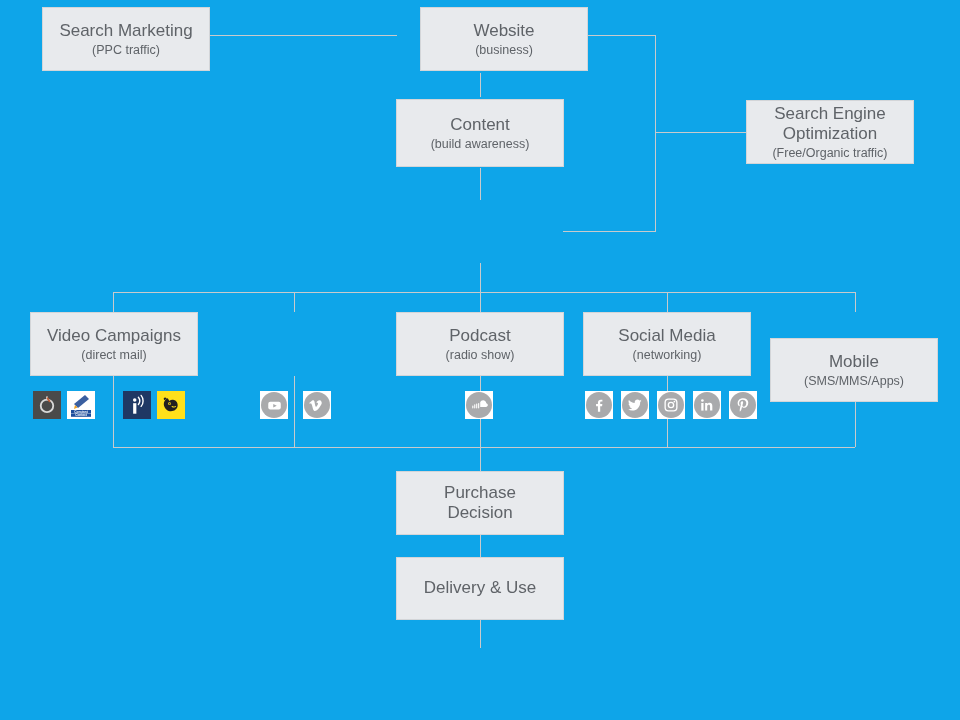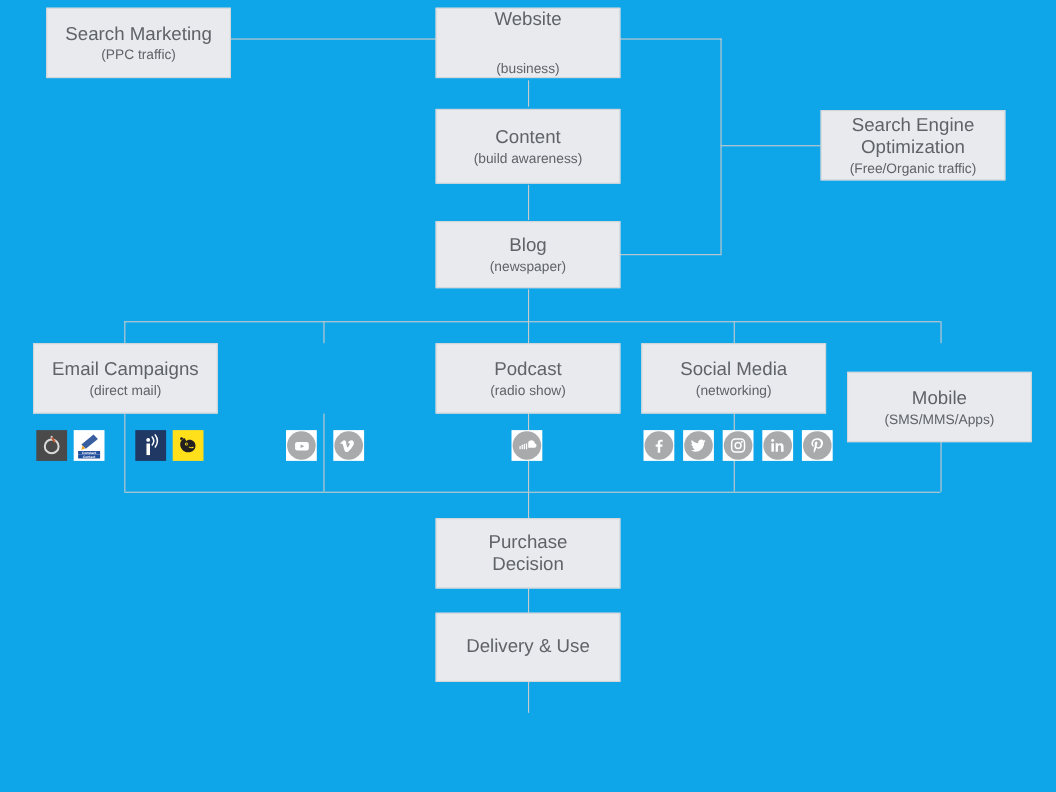--- a/index.html
+++ b/index.html
@@ -121,42 +121,38 @@
 
   <div class="conn v" style="left:480px; top:535px; height:22px;"></div>
 
   <div class="conn v" style="left:480px; top:620px; height:28px;"></div>
 
   <div class="node" style="left:42px; top:7px; width:168px; height:64px;">
     <div class="title">Search Marketing</div>
     <div class="sub">(PPC traffic)</div>
   </div>
 
-  <div class="node" style="left:396px; top:7px; width:168px; height:64px;justify-content:space-between;">
+  <div class="node" style="left:420px; top:7px; width:168px; height:64px;">
     <div class="title">Website</div>
     <div class="sub">(business)</div>
   </div>
 
   <div class="node" style="left:746px; top:100px; width:168px; height:64px;">
     <div class="title two-line" style="width:150px;">Search Engine Optimization</div>
     <div class="sub">(Free/Organic traffic)</div>
   </div>
 
   <div class="node" style="left:396px; top:99px; width:168px; height:68px;">
     <div class="title">Content</div>
     <div class="sub">(build awareness)</div>
   </div>
 
-  <div class="node" style="left:396px; top:201px; width:168px; height:61px;">
-    <div class="title">Blog</div>
-    <div class="sub">(newspaper)</div>
-  </div>
 
   <div class="node" style="left:30px; top:312px; width:168px; height:64px;">
-    <div class="title">Email Campaigns</div>
+    <div class="title">Video Campaigns</div>
     <div class="sub">(direct mail)</div>
   </div>
 
 
   <div class="node" style="left:396px; top:312px; width:168px; height:64px;">
     <div class="title">Podcast</div>
     <div class="sub">(radio show)</div>
   </div>
 
   <div class="node" style="left:583px; top:312px; width:168px; height:64px;align-items:center;">

